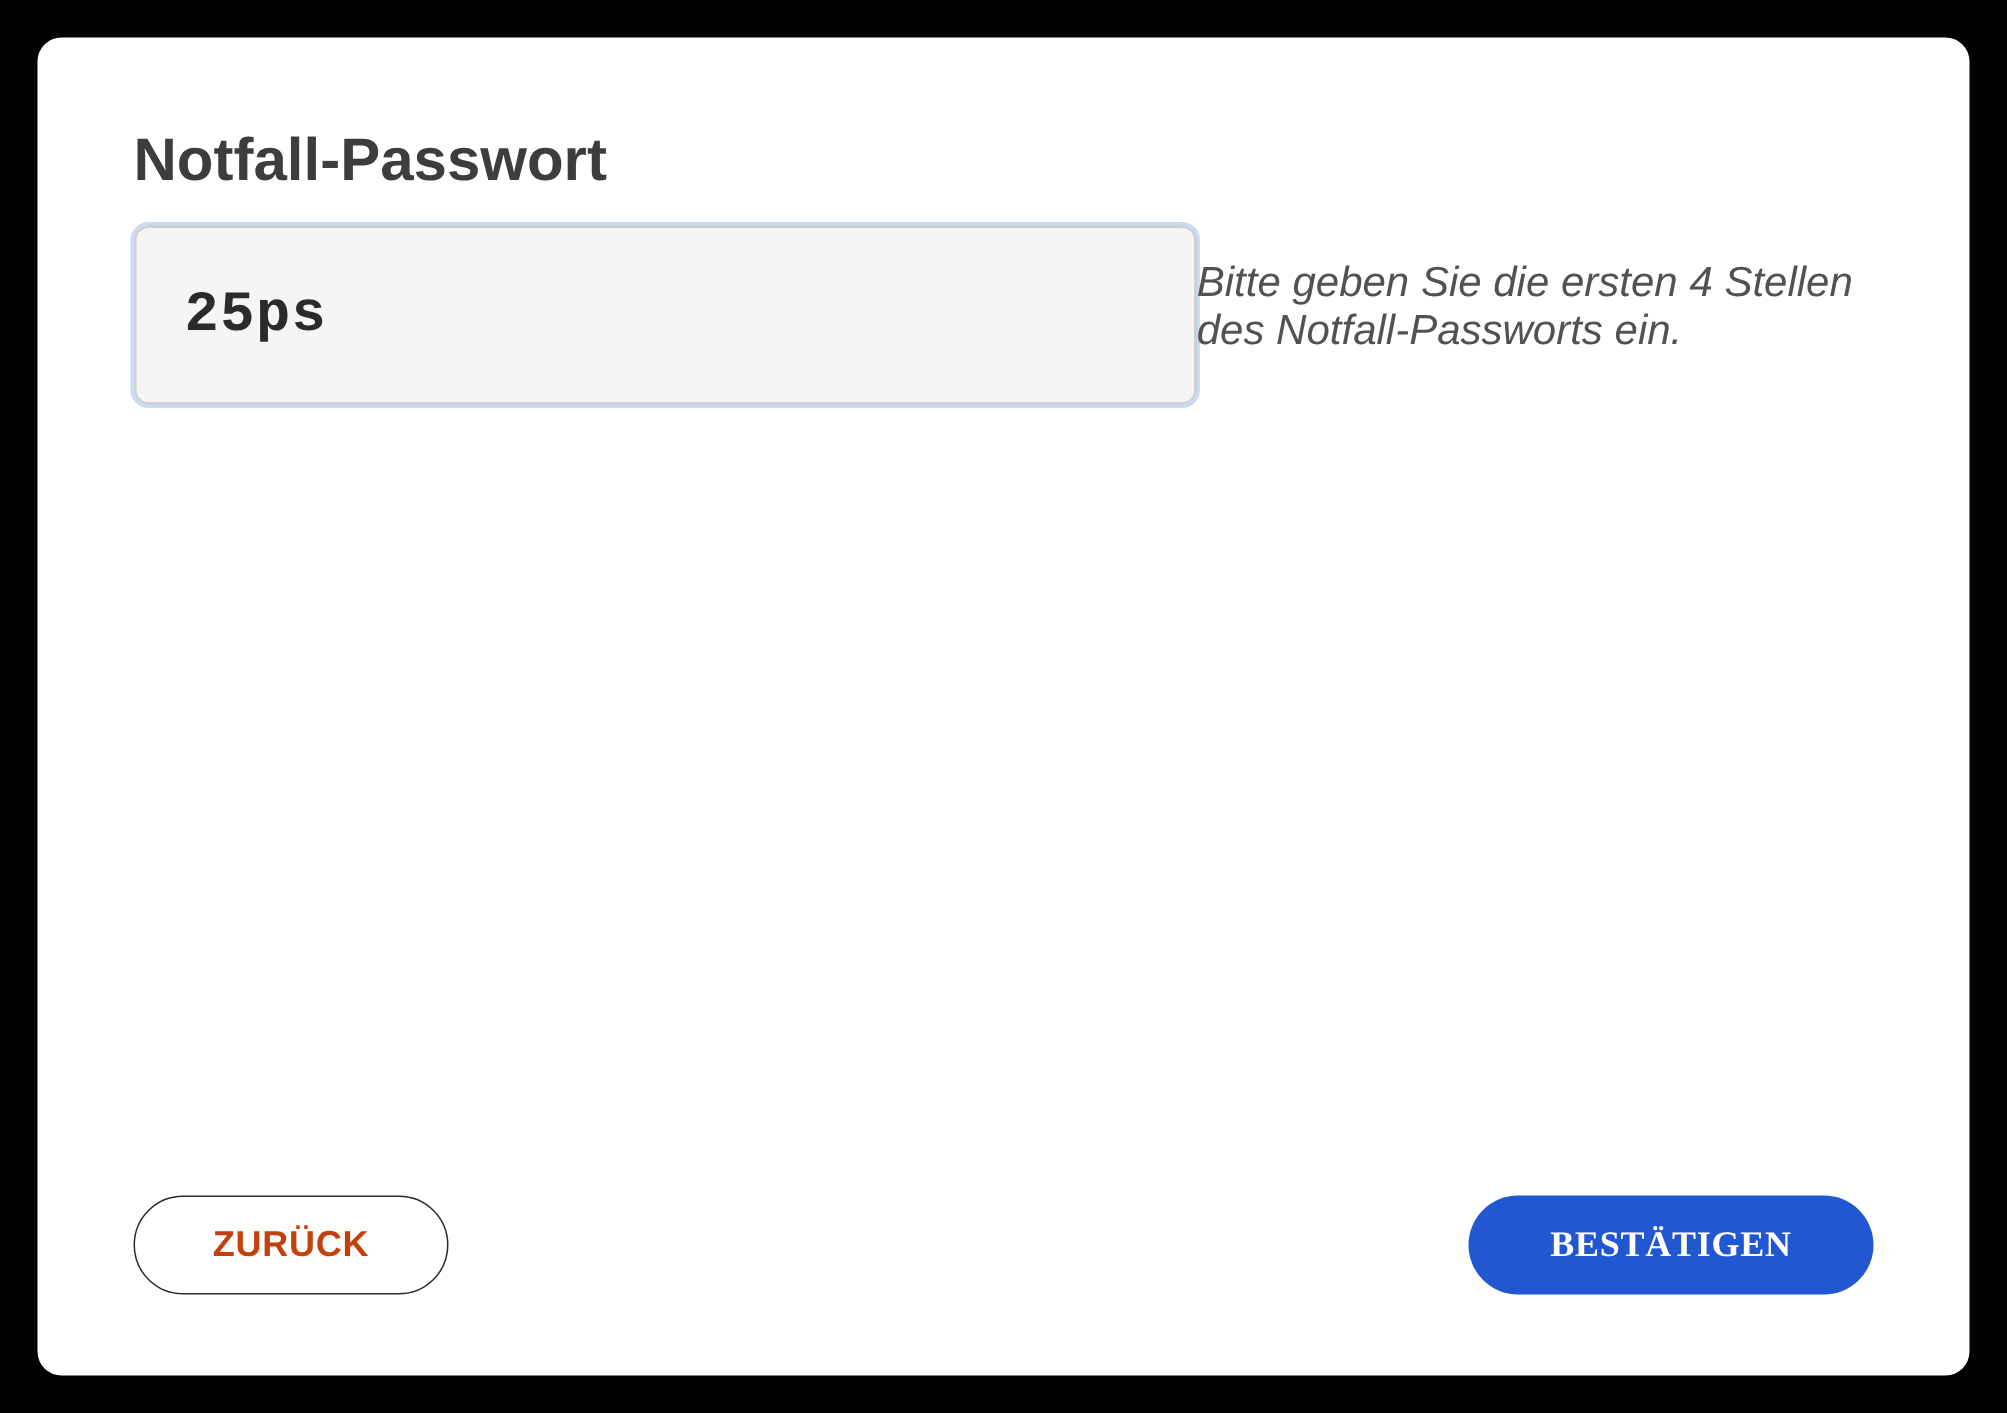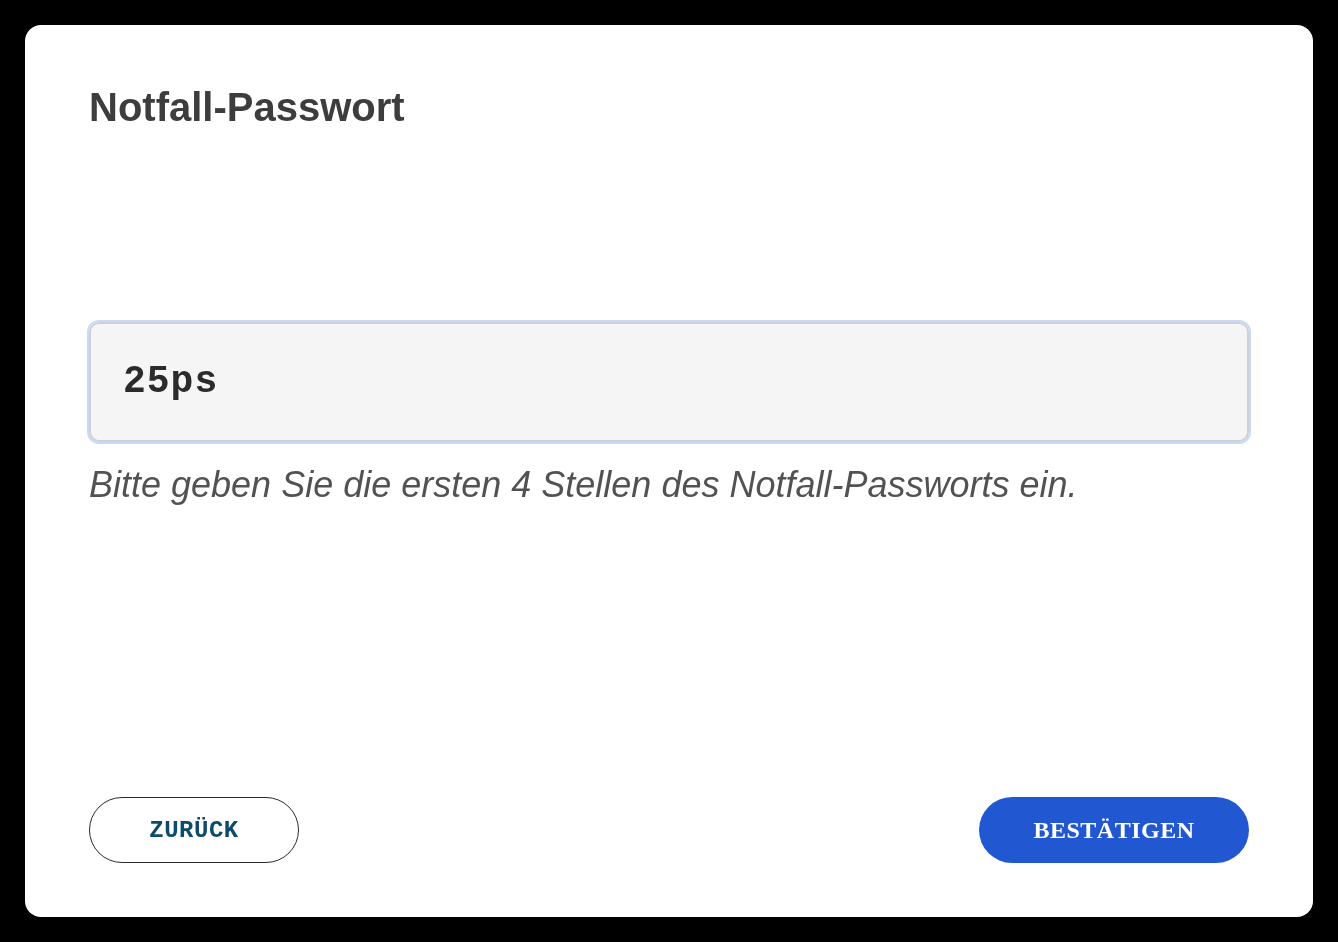--- a/index.html
+++ b/index.html
@@ -33,21 +33,21 @@
     .dialog-title {
       font-size: 40px;
       font-weight: 700;
       color: #3d3d3d;
       margin-bottom: 20px;
     }
     
     .content-area {
       flex: 1;
       display: flex;
-      flex-direction: column;
+      flex-direction: row;
       justify-content: center;
       padding-bottom: 120px;
     }
     
     .password-input {
       width: 100%;
       height: 120px;
       background-color: #f5f5f5;
       border: 2px solid #d0d0d0;
       border-radius: 10px;
@@ -55,21 +55,21 @@
       outline-offset: 0px;
       padding: 0 32px;
       font-family: 'Courier New', Courier, monospace;
       font-size: 38px;
       font-weight: 700;
       color: #2b2b2b;
       letter-spacing: 1px;
     }
     
     .helper-text {
-      font-size: 36px;
+      font-size: 28px;
       font-style: italic;
       color: #525252;
       margin-top: 22px;
     }
     
     .button-row {
       display: flex;
       justify-content: space-between;
       align-items: center;
     }
@@ -82,25 +82,24 @@
       cursor: pointer;
       height: 66px;
       display: inline-flex;
       align-items: center;
       justify-content: center;
       text-transform: uppercase;
     }
     
     .btn-secondary {
       background-color: #ffffff;
-      color: #0c4a6e;
+      color: #c2410c;
       border: 1.5px solid #2b2b2b;
       padding: 0 38px;
       min-width: 210px;
-      font-family: Liberation Mono, monospace;
     }
     
     .btn-primary {
       background-color: #2158d1;
       color: #ffffff;
       border: none;
       padding: 0 48px;
       min-width: 270px;
       font-family: Liberation Serif, serif;
     }

